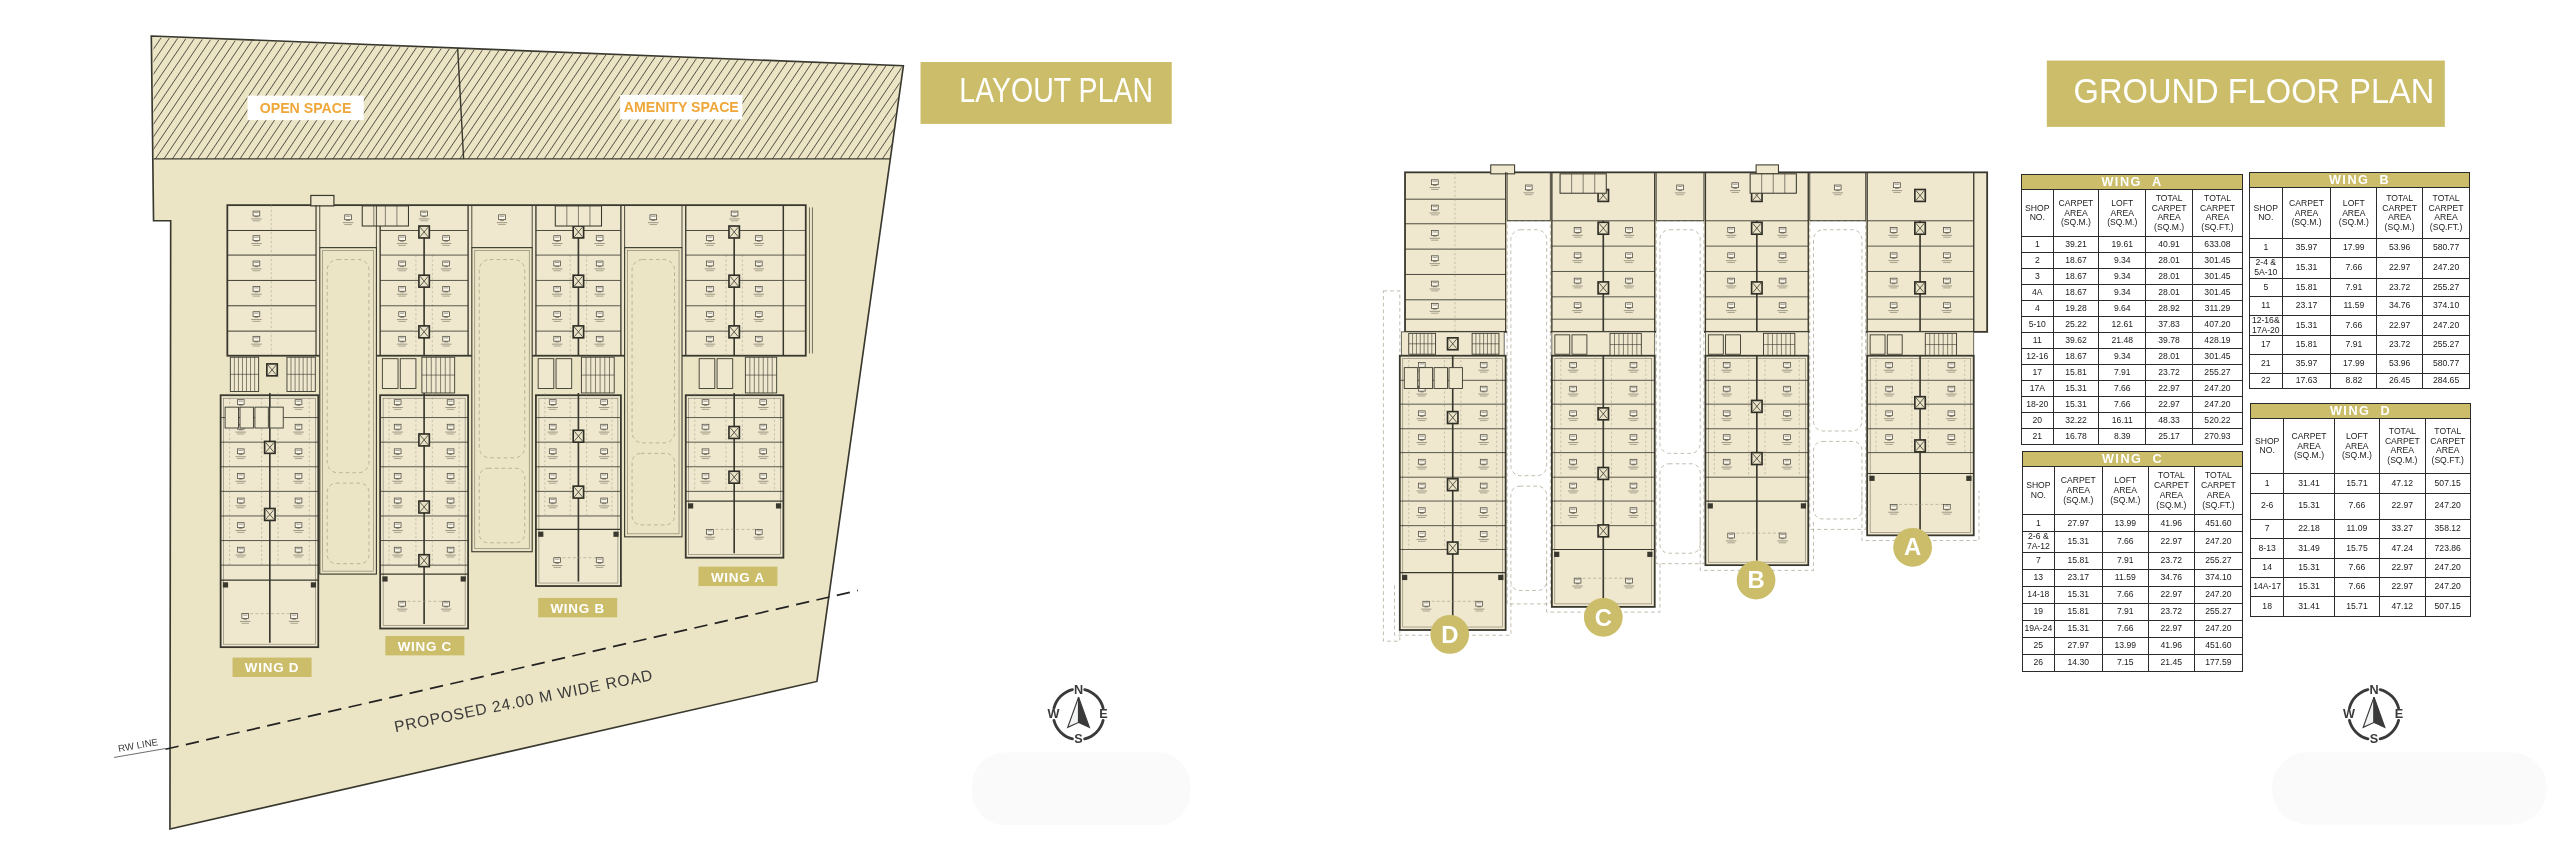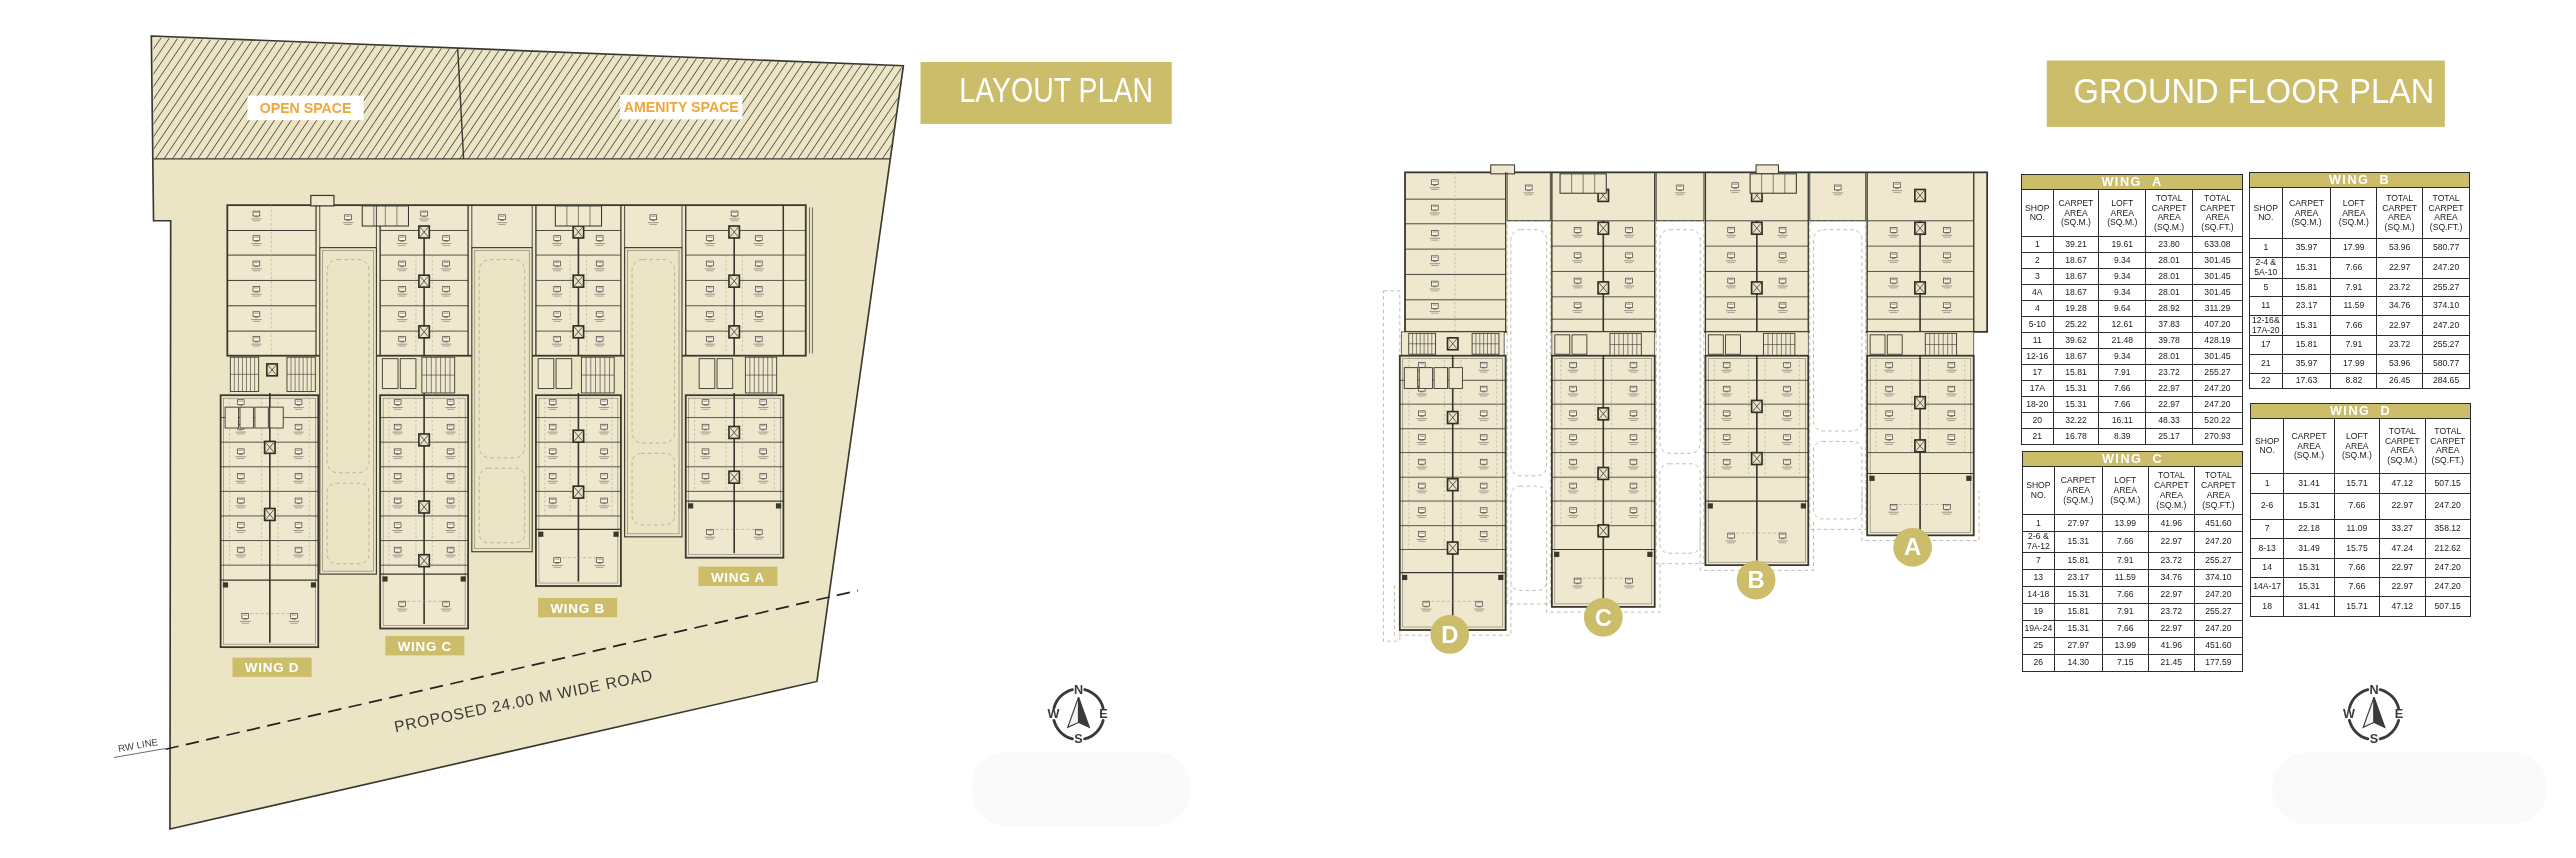--- a/index.html
+++ b/index.html
@@ -878,21 +878,21 @@
           <td>SHOP<br>NO.</td>
           <td>CARPET<br>AREA<br>(SQ.M.)</td>
           <td>LOFT<br>AREA<br>(SQ.M.)</td>
           <td>TOTAL<br>CARPET<br>AREA<br>(SQ.M.)</td>
           <td>TOTAL<br>CARPET<br>AREA<br>(SQ.FT.)</td>
         </tr>
 <tr style="height:16px">
           <td>1</td>
           <td>39.21</td>
           <td>19.61</td>
-          <td>23.80</td>
+          <td>40.91</td>
           <td>633.08</td>
         </tr>
 <tr style="height:16px">
           <td>2</td>
           <td>18.67</td>
           <td>9.34</td>
           <td>28.01</td>
           <td>301.45</td>
         </tr>
 <tr style="height:16px">
@@ -1176,21 +1176,21 @@
           <td>22.18</td>
           <td>11.09</td>
           <td>33.27</td>
           <td>358.12</td>
         </tr>
 <tr style="height:19.4px">
           <td>8-13</td>
           <td>31.49</td>
           <td>15.75</td>
           <td>47.24</td>
-          <td>212.62</td>
+          <td>723.86</td>
         </tr>
 <tr style="height:19.4px">
           <td>14</td>
           <td>15.31</td>
           <td>7.66</td>
           <td>22.97</td>
           <td>247.20</td>
         </tr>
 <tr style="height:19.4px">
           <td>14A-17</td>

